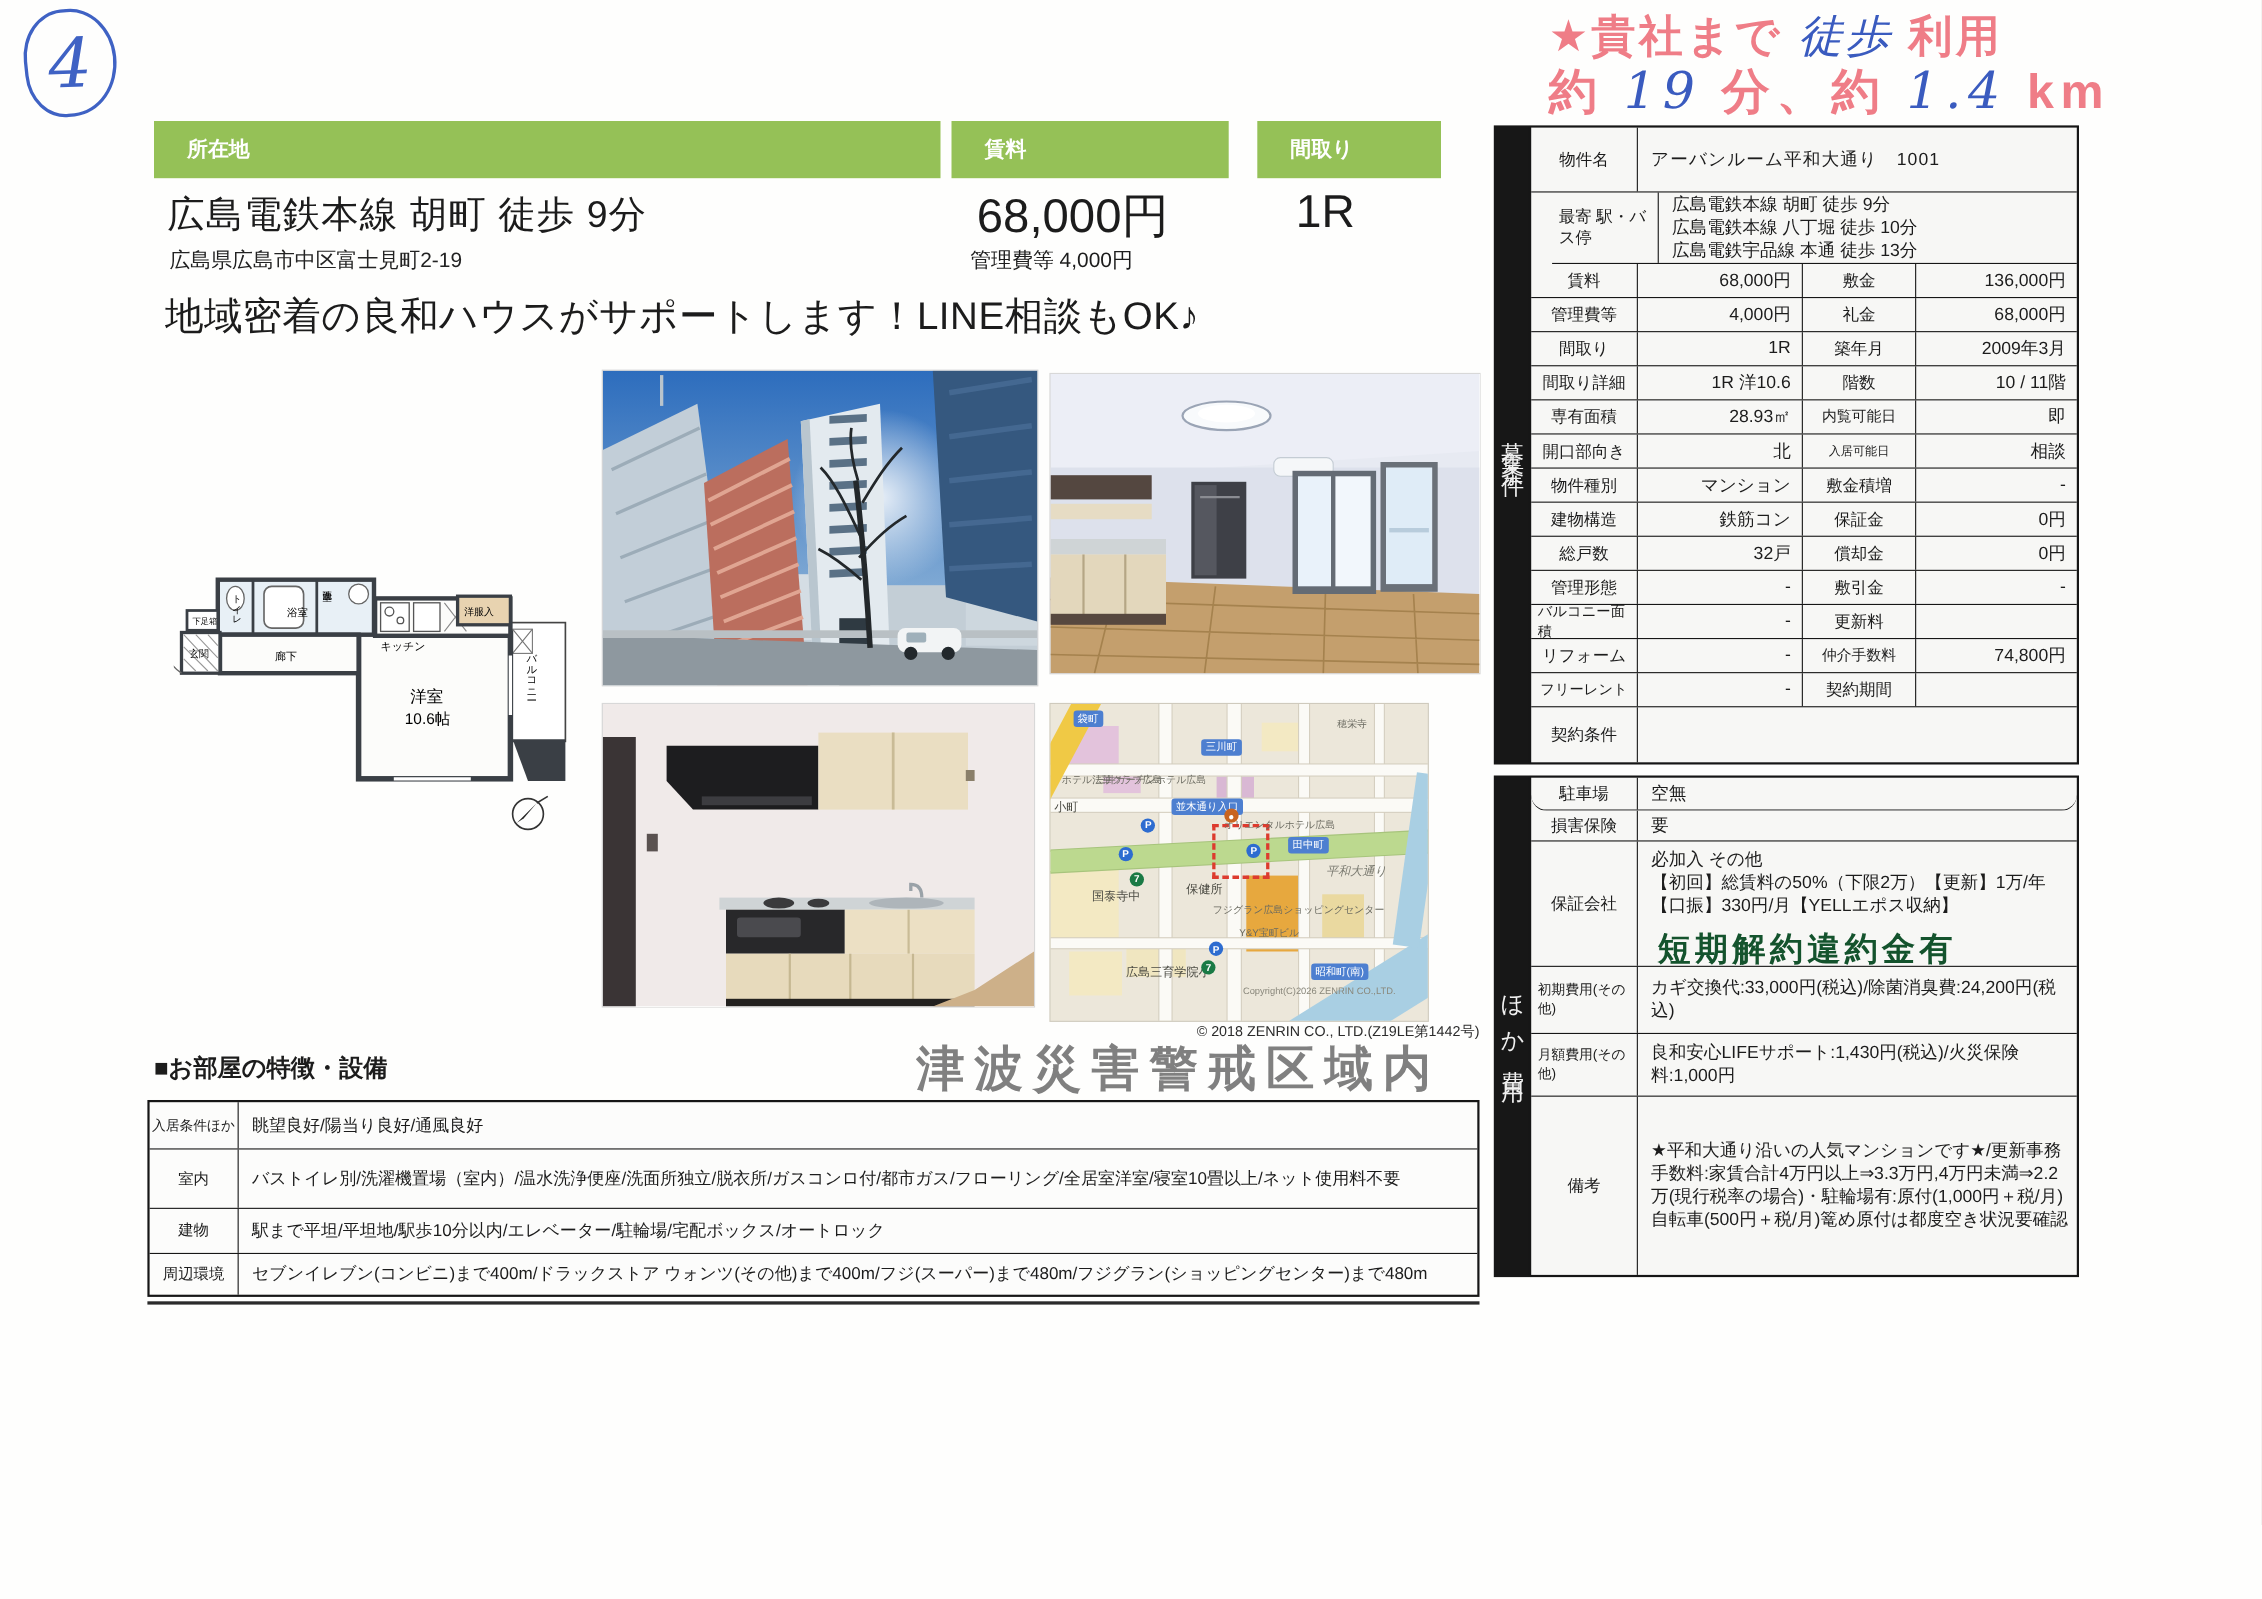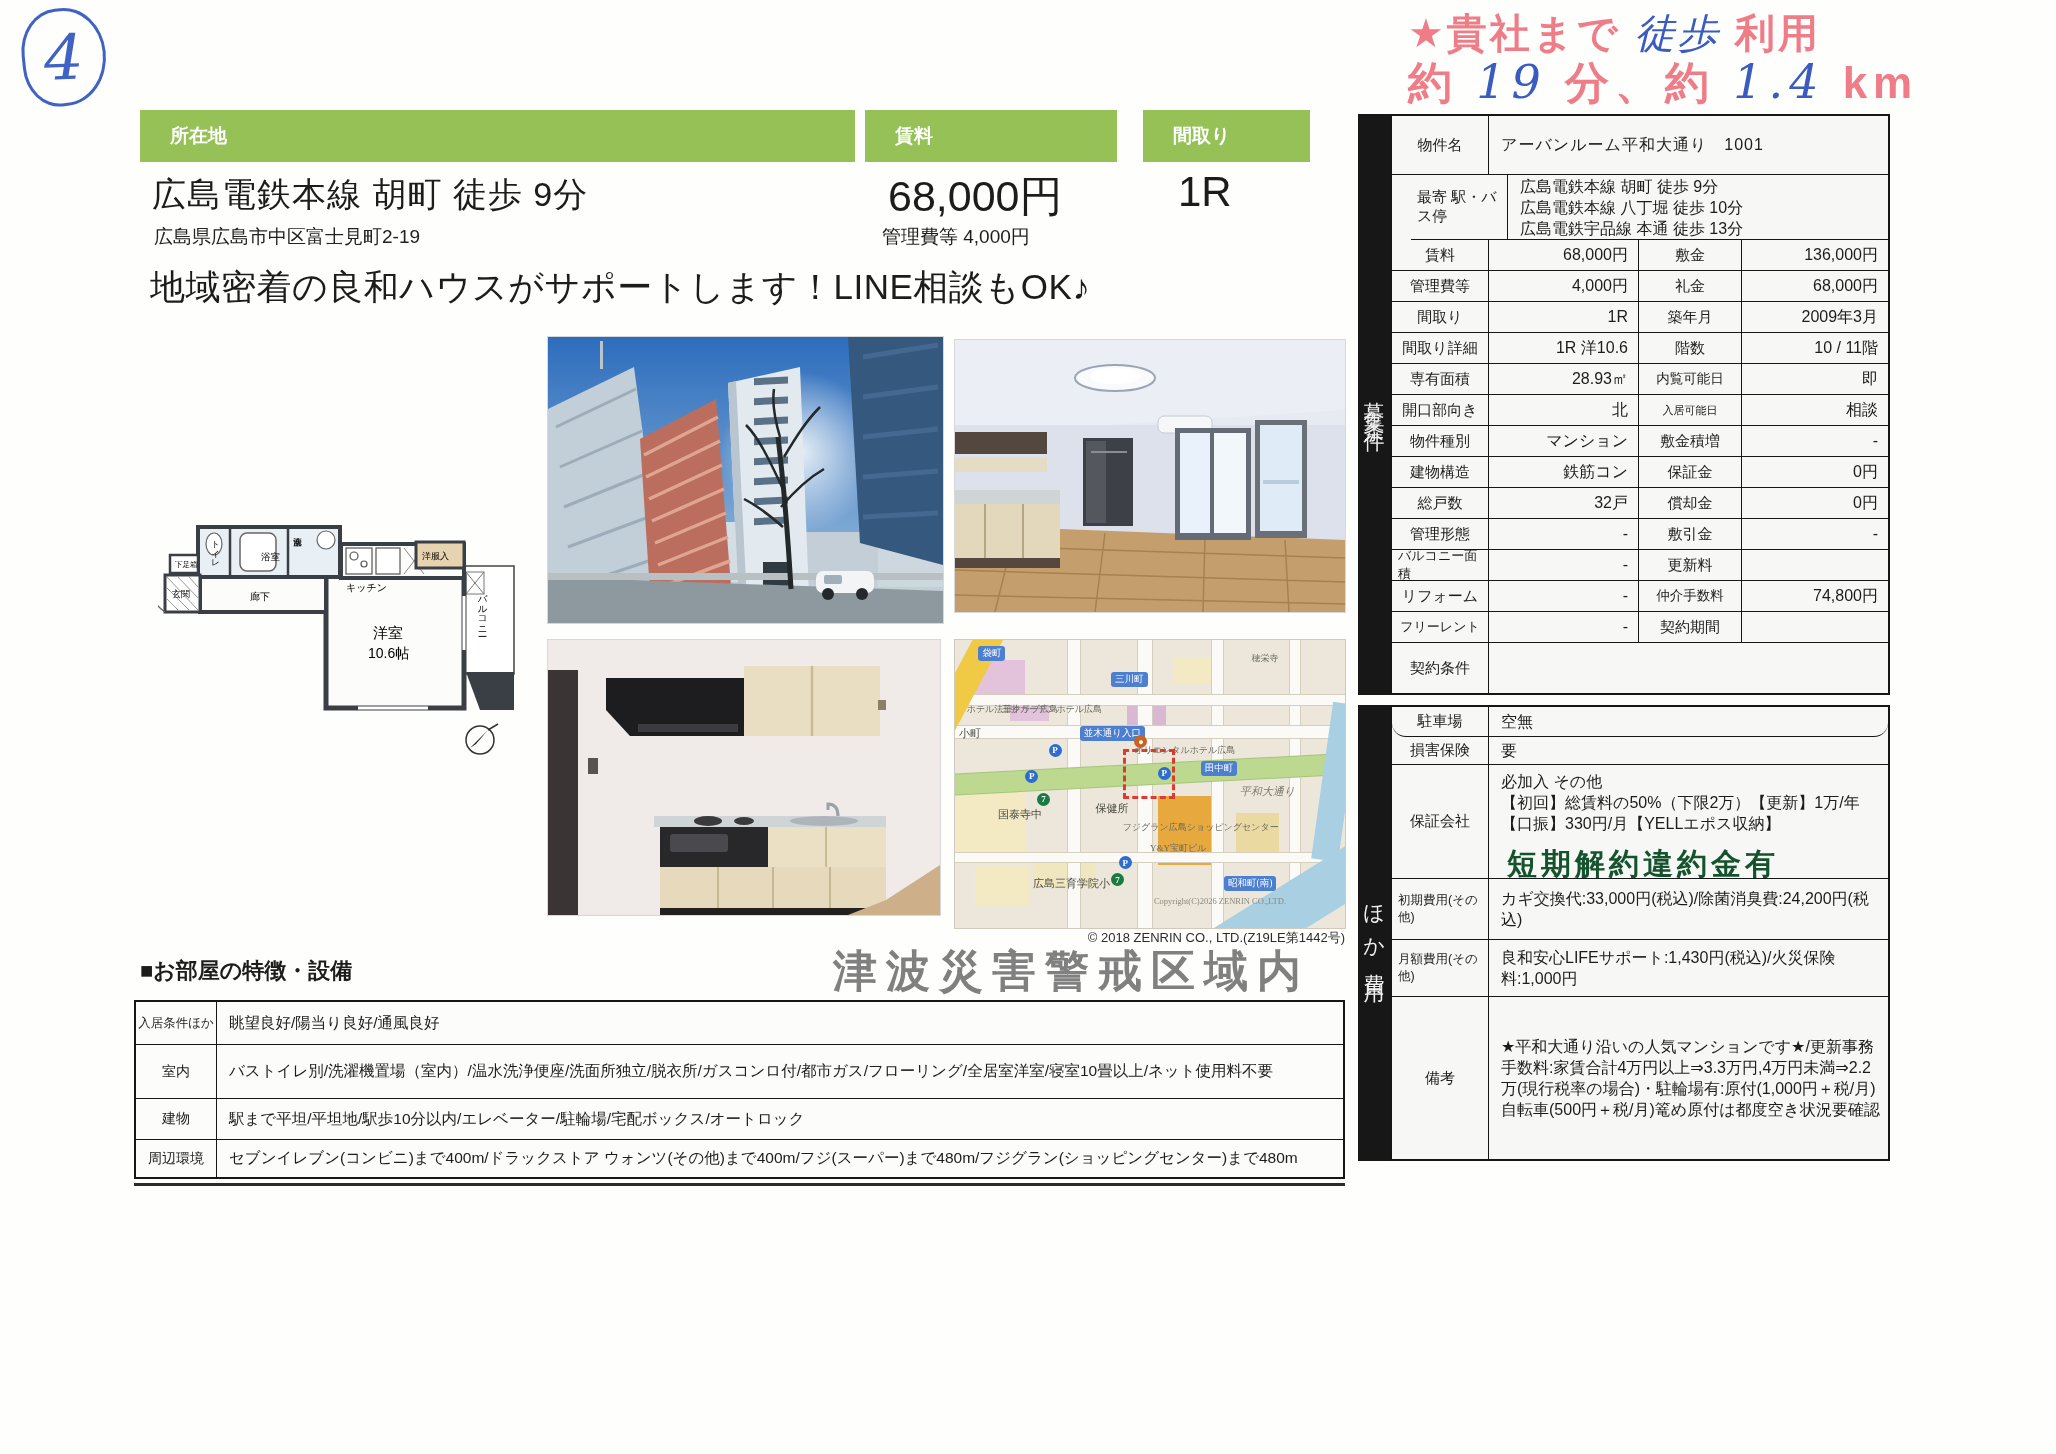--- a/index.html
+++ b/index.html
@@ -268,21 +268,21 @@
     <rect x="112" y="187" width="108" height="40" fill="#28282a"></rect>
     <rect x="122" y="194" width="58" height="18" rx="3" fill="#4a4a4e"></rect>
     <rect x="220" y="187" width="118" height="40" fill="#ece0c4"></rect>
     <line x1="278" y1="187" x2="278" y2="227" stroke="#c9bb96" stroke-width="2"></line>
     <rect x="112" y="227" width="226" height="44" fill="#e7dabc"></rect>
     <path d="M170,227 L170,271 M225,227 L225,271 M282,227 L282,271" stroke="#c6b892" stroke-width="2"></path>
     <rect x="112" y="268" width="226" height="7" fill="#23211f"></rect>
     <polygon points="338,260 392,225 392,275 300,275" fill="#cdb089"></polygon>
   </svg>
 
-  <div class="abs map" style="left:955px;top:640px;width:390px;height:288px;font-family:Liberation Serif, serif;">
+  <div class="abs map" style="left:955px;top:640px;width:343px;height:288px;">
     <div class="blk" style="left:4%;top:7%;width:14%;height:12%;background:#e3c3dc;"></div>
     <div class="blk" style="left:14%;top:20%;width:10%;height:8%;background:#e3c3dc;"></div>
     <div class="blk" style="left:44%;top:23%;width:10%;height:9%;background:#d9b8d4;"></div>
     <div class="blk" style="left:56%;top:6%;width:10%;height:9%;background:#f3e9c3;"></div>
     <div class="blk" style="left:0;top:52%;width:18%;height:22%;background:#f3e9c3;"></div>
     <div class="blk" style="left:5%;top:78%;width:14%;height:14%;background:#f3e9c3;"></div>
     <div class="blk" style="left:20%;top:74%;width:16%;height:12%;background:#f0e6c0;"></div>
     <div class="blk" style="left:52%;top:54%;width:16%;height:24%;background:#e7a83e;"></div>
     <div class="blk" style="left:72%;top:60%;width:11%;height:14%;background:#ead9a0;"></div>
     <div class="road-v" style="left:29%;top:0;width:3%;height:100%;"></div>

